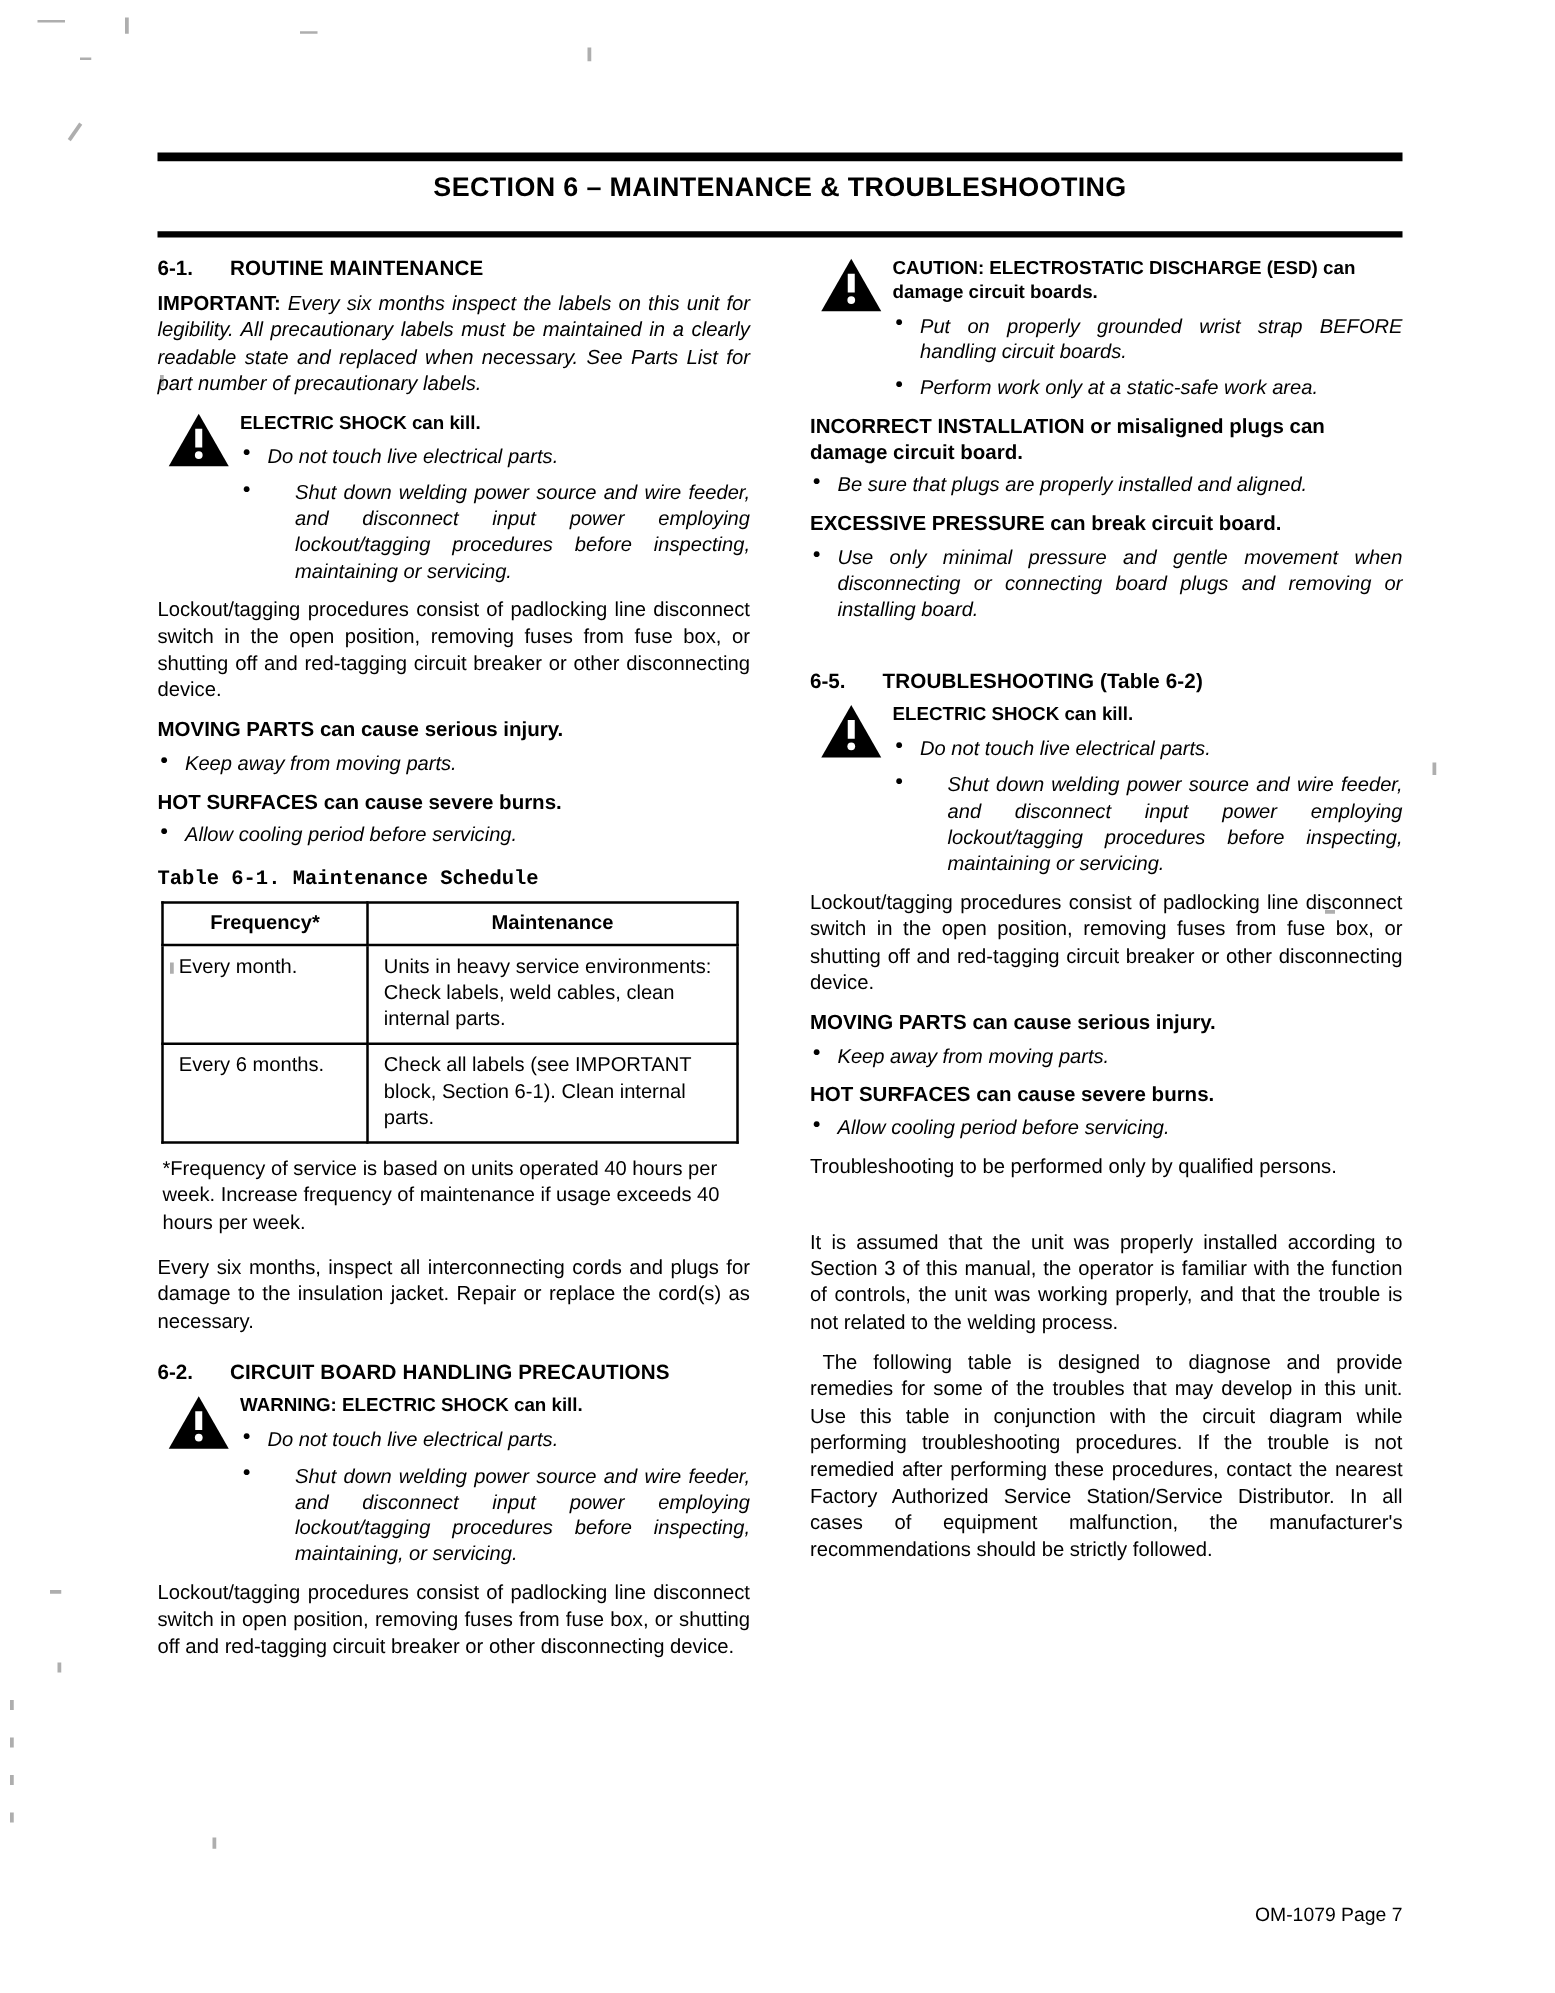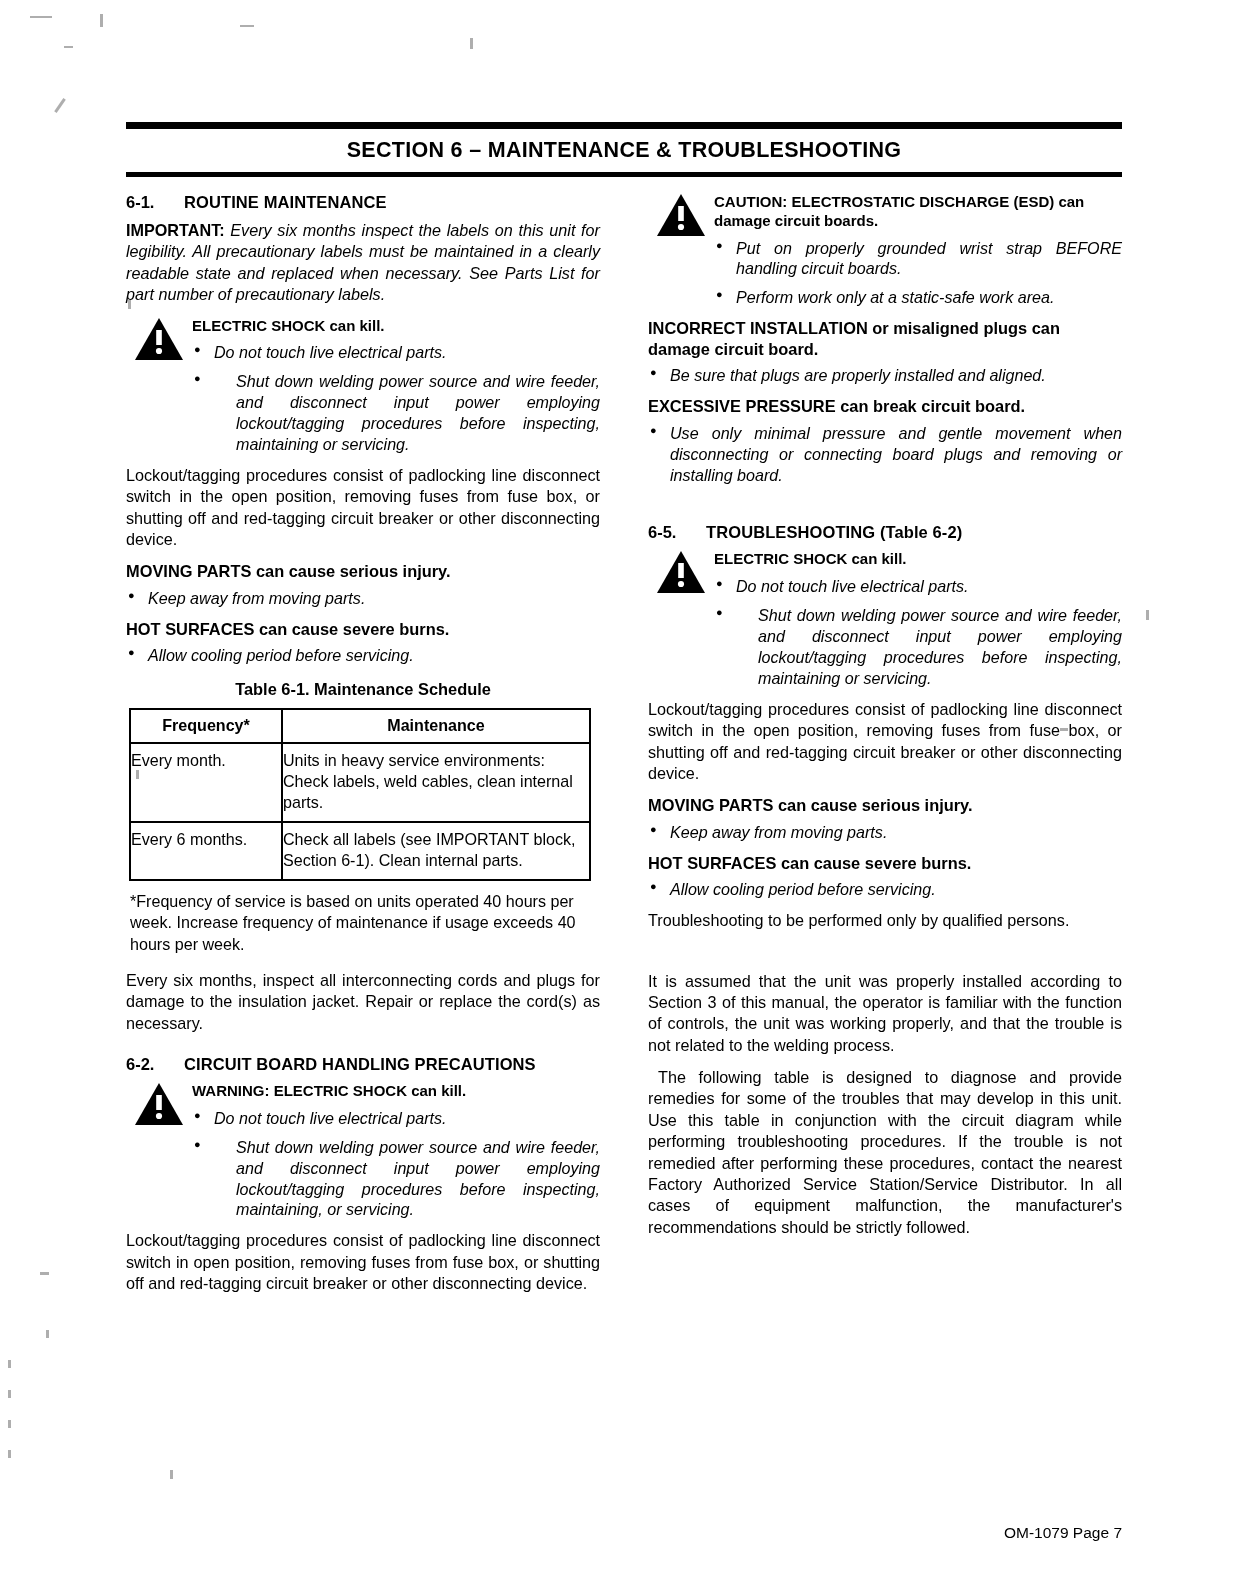--- a/index.html
+++ b/index.html
@@ -35,21 +35,21 @@
   }
   .rule-top {
     height: 7px;
     background: #000;
   }
   .section-title {
     text-align: center;
     font-size: 21.5px;
     font-weight: bold;
     letter-spacing: .3px;
-    padding: 9px 0 9px 0;
+    padding: 9px 0 22px 0;
   }
   .rule-bot {
     height: 5px;
     background: #000;
     margin-bottom: 16px;
   }
   .cols {
     display: flex;
     gap: 48px;
   }
@@ -125,33 +125,33 @@
     position: absolute;
     left: 2px;
     top: 0px;
     font-size: 11px;
     font-style: normal;
   }
   .indent {
     padding-left: 44px;
   }
   .tbl-caption {
-    text-align: center;
     font-weight: bold;
     font-size: 16.4px;
     margin: 14px 0 9px 0;
+    font-family: Liberation Mono, monospace;
   }
   table {
     border-collapse: collapse;
     width: 462px;
     margin: 0 0 10px 3px;
   }
   table td, table th {
     border: 2px solid #000;
-    padding: 6px 8px 8px 0;
+    padding: 6px 8px 8px 12px;
     font-size: 16.1px;
     vertical-align: top;
     line-height: 1.3;
     text-align: left;
   }
   table th {
     text-align: center;
     font-weight: bold;
     padding: 5px 4px 6px 4px;
     border-radius: 10px;

